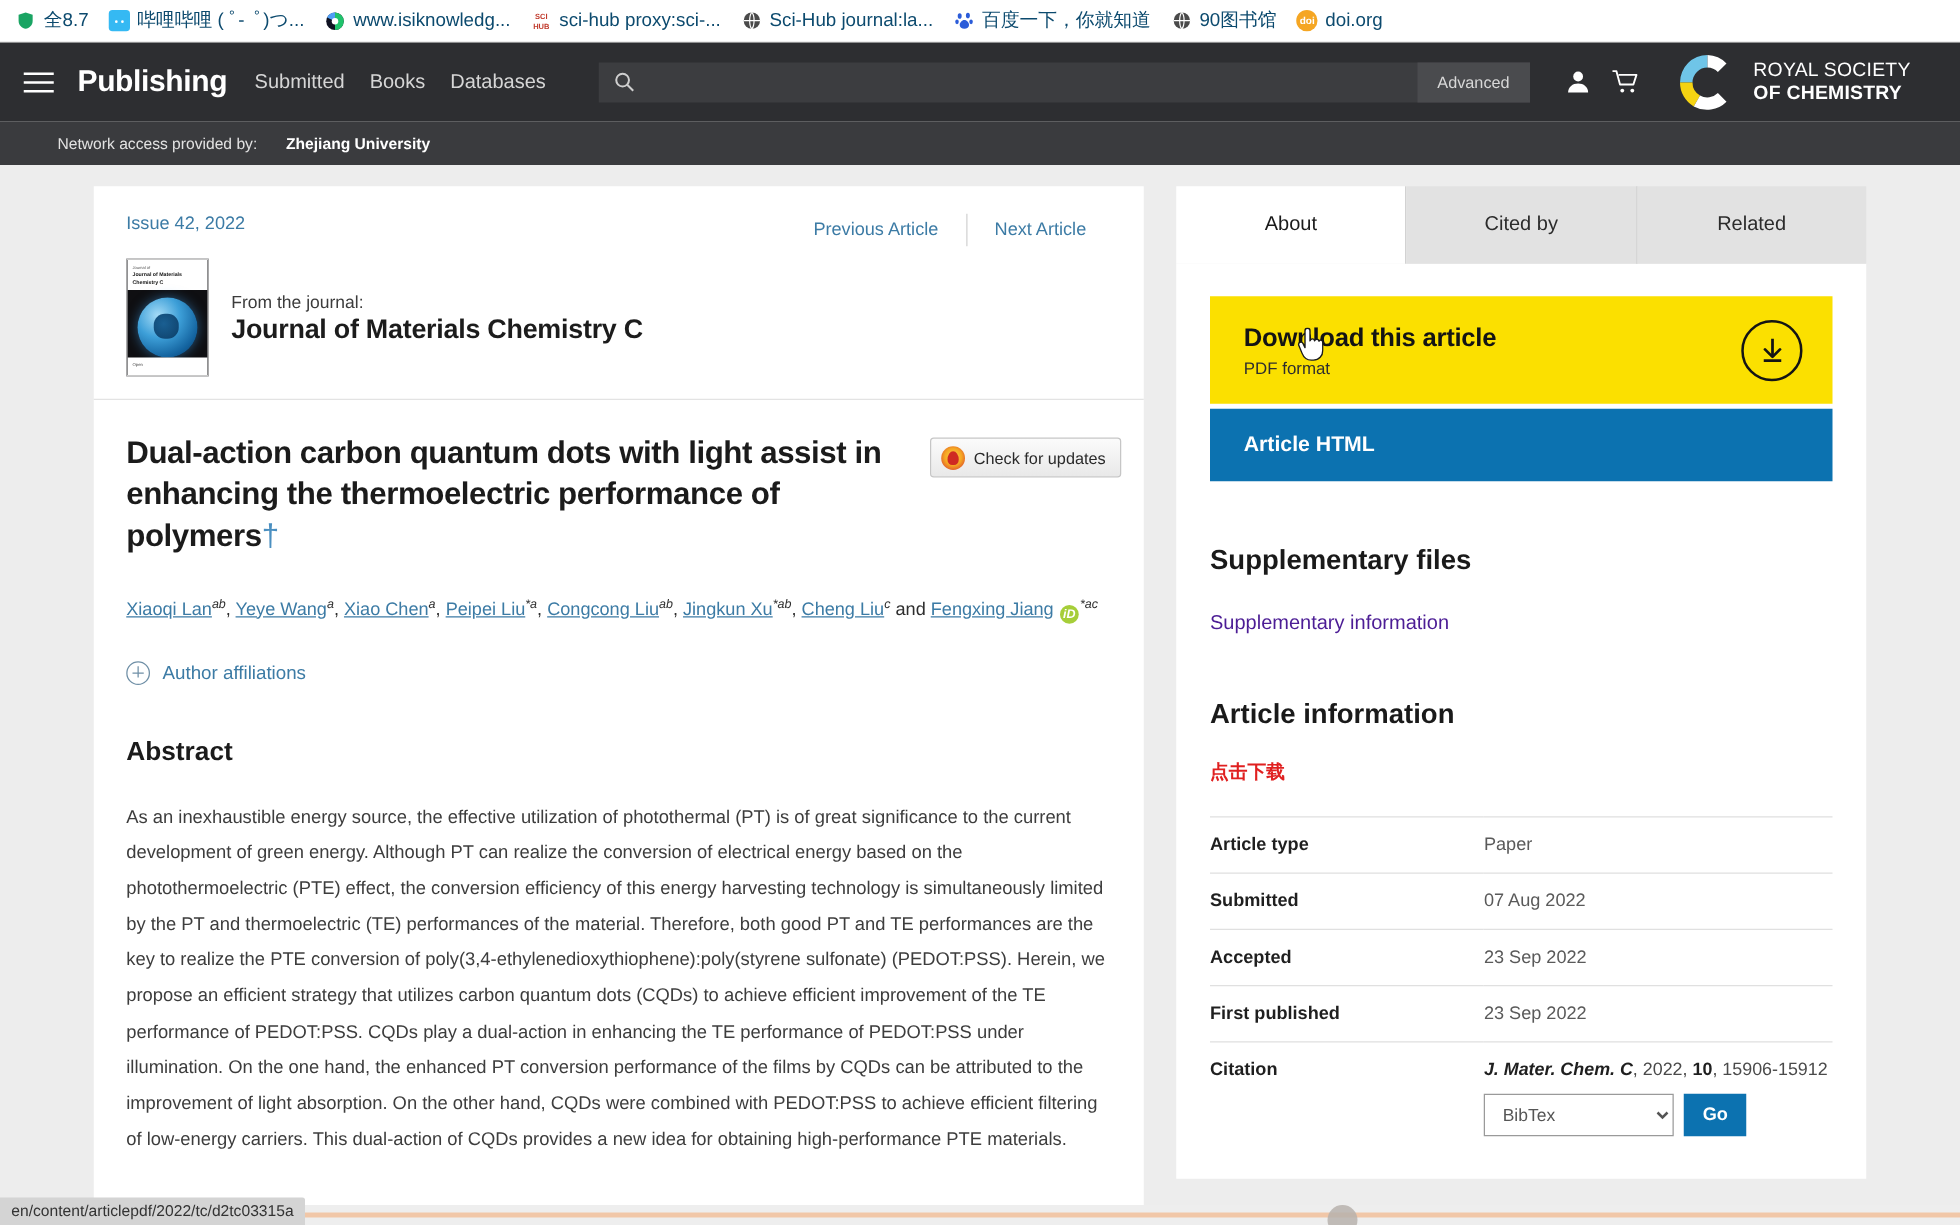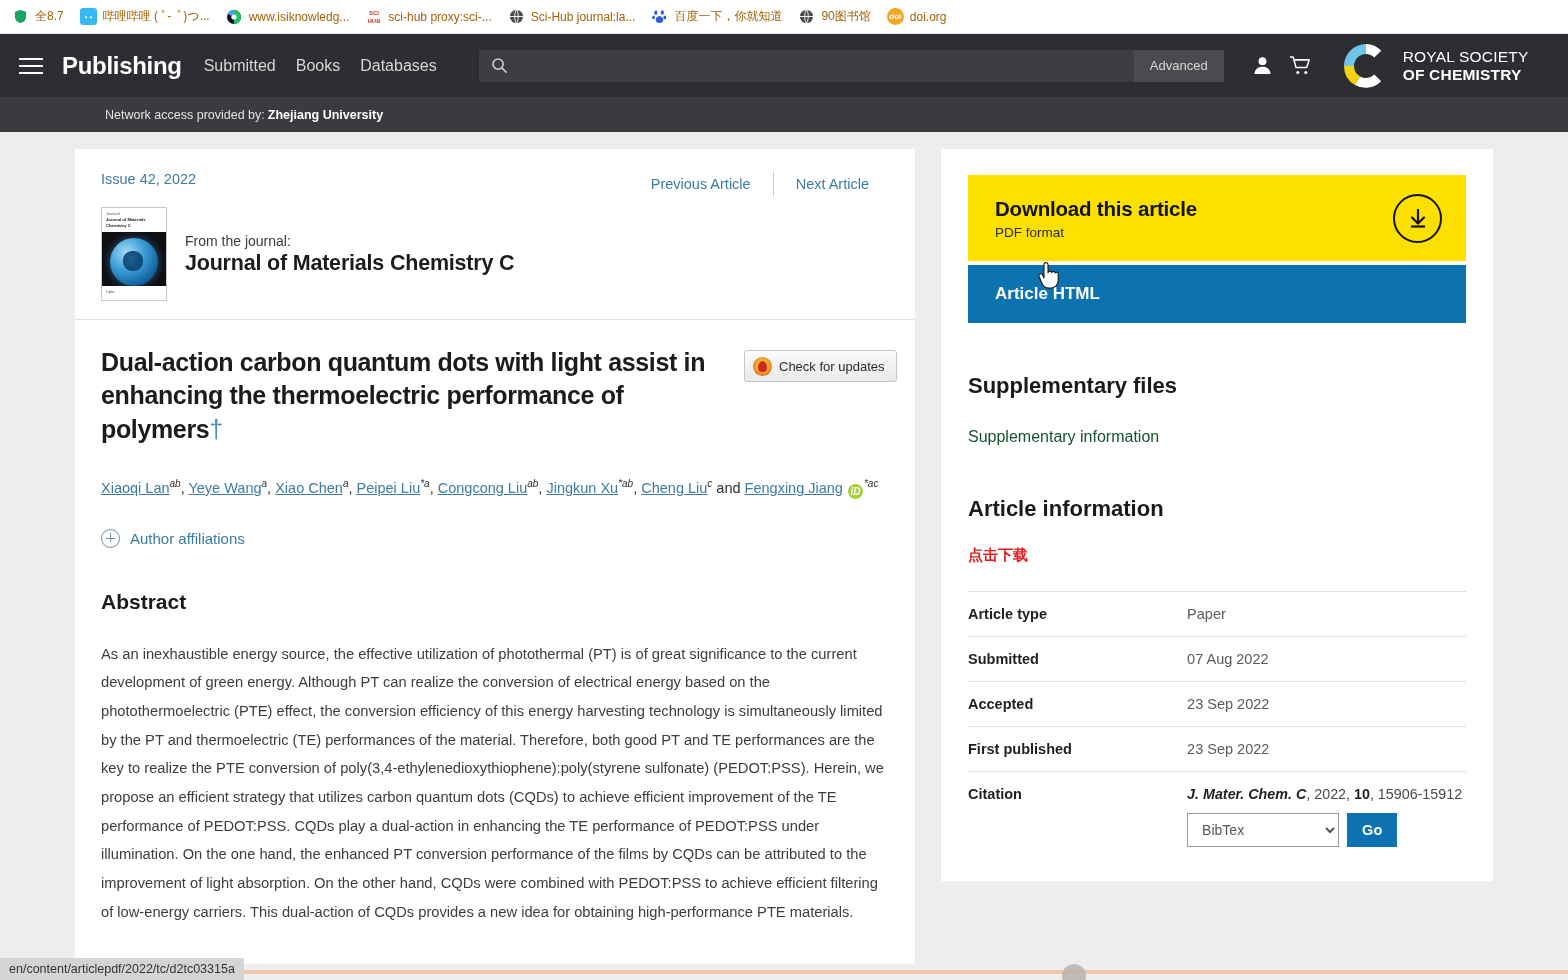--- a/index.html
+++ b/index.html
@@ -26,21 +26,21 @@
     display: flex;
     align-items: center;
     gap: 6px;
     padding: 3px 6px;
     border-radius: 4px;
     font-size: 13px;
     color: #2b2b2b;
     cursor: pointer;
     flex: 0 0 auto;
   }
-  .bm-label { font-size: 12px; color: #a16207; }
+  .bm-label { font-size: 15px; color: #0c4a6e; }
   .bm-ico {
     width: 17px; height: 17px;
     border-radius: 3px;
     display: inline-flex;
     align-items: center; justify-content: center;
     font-size: 10px; font-weight: bold;
     color: #fff;
     flex: 0 0 auto;
   }
   .ico-clip { background: transparent; }
@@ -148,23 +148,24 @@
     letter-spacing: 0.2px;
   }
   .rsc-logo-text .l2 { font-weight: bold; }
 
   
   .net-banner {
     height: 35px;
     background: #3a3b3e;
     display: flex;
     align-items: center;
-    padding-left: 105px;
+    padding-left: 46px;
     font-size: 12.5px;
     color: #e2e2e2;
+    gap: 20px;
   }
   .net-banner b { color: #ffffff; margin-left: 3px; }
 
   
   .page {
     background: #ededed;
     height: calc(980px - 34px - 63px - 35px);
     padding: 17px 0 0 0;
     display: flex;
     justify-content: center;
@@ -411,21 +412,21 @@
 
   .side-h2 {
     font-size: 22px;
     font-weight: bold;
     color: #1a1a1a;
     margin-top: 50px;
   }
   .supp-link {
     display: block;
     margin-top: 29px;
-    color: #14532d;
+    color: #4c1d95;
     font-size: 16px;
     text-decoration: none;
     cursor: pointer;
   }
   .supp-meta { font-size: 12.5px; color: #7a7a7a; margin-top: 6px; }
 
   .cn-note {
     color: #e02020;
     font-weight: bold;
     font-size: 15px;
@@ -700,20 +701,25 @@
         <span class="plus-circle"></span>
         <span class="affil-text">Author affiliations</span>
       </div>
 
       <h2 class="abs-head">Abstract</h2>
       <p class="abs-text">As an inexhaustible energy source, the effective utilization of photothermal (PT) is of great significance to the current development of green energy. Although PT can realize the conversion of electrical energy based on the photothermoelectric (PTE) effect, the conversion efficiency of this energy harvesting technology is simultaneously limited by the PT and thermoelectric (TE) performances of the material. Therefore, both good PT and TE performances are the key to realize the PTE conversion of poly(3,4-ethylenedioxythiophene):poly(styrene sulfonate) (PEDOT:PSS). Herein, we propose an efficient strategy that utilizes carbon quantum dots (CQDs) to achieve efficient improvement of the TE performance of PEDOT:PSS. CQDs play a dual-action in enhancing the TE performance of PEDOT:PSS under illumination. On the one hand, the enhanced PT conversion performance of the films by CQDs can be attributed to the improvement of light absorption. On the other hand, CQDs were combined with PEDOT:PSS to achieve efficient filtering of low-energy carriers. This dual-action of CQDs provides a new idea for obtaining high-performance PTE materials.</p>
     </div>
   </div>
 
   <div class="col-side">
+    <div class="tabs">
+      <div class="tab active">About</div>
+      <div class="tab">Cited by</div>
+      <div class="tab">Related</div>
+    </div>
 
     <div class="side-card">
       <div class="btn-download">
         <div>
           <div class="dl-title">Download this article</div>
           <div class="dl-sub">PDF format</div>
         </div>
         <span class="dl-arrow-circle">
           <svg width="26" height="26" viewBox="0 0 26 26">
               <line x1="13" y1="4" x2="13" y2="18" stroke="#141414" stroke-width="2.2"></line>

